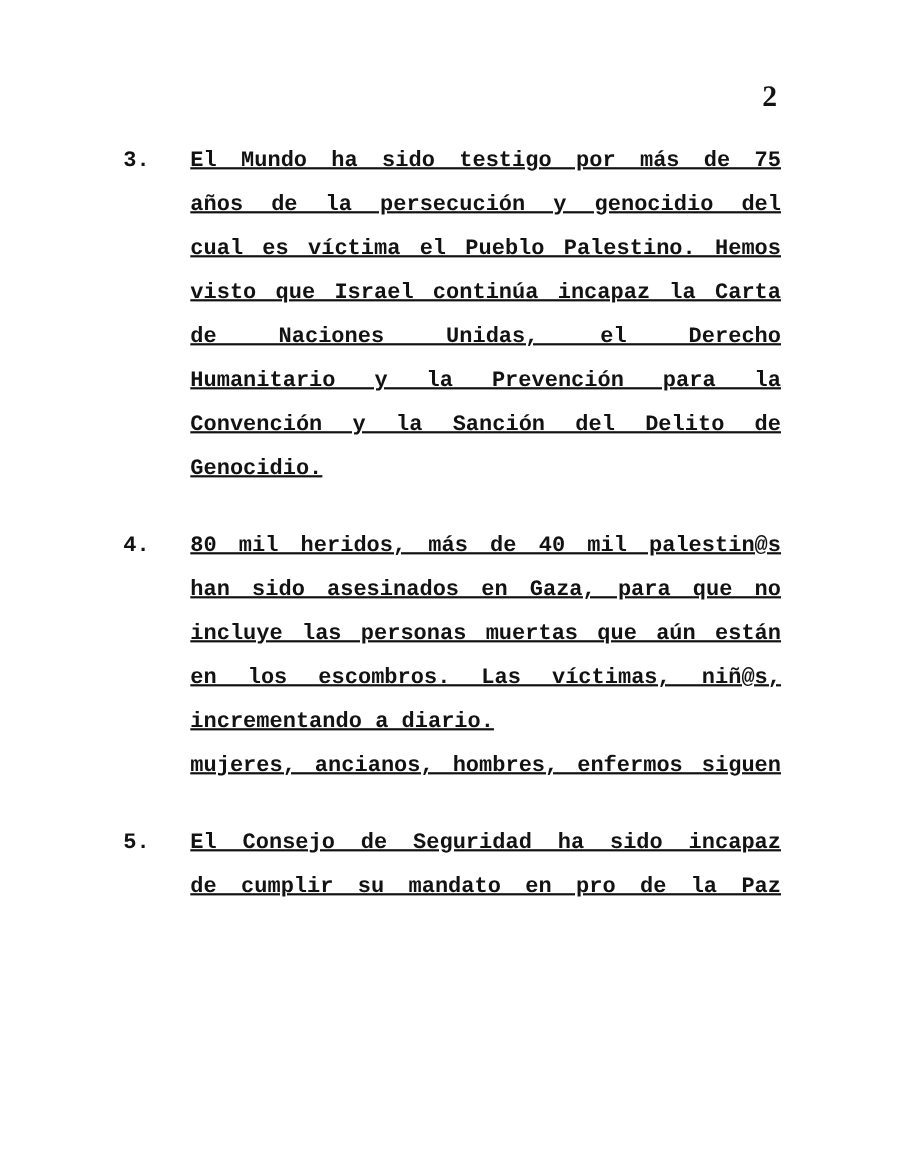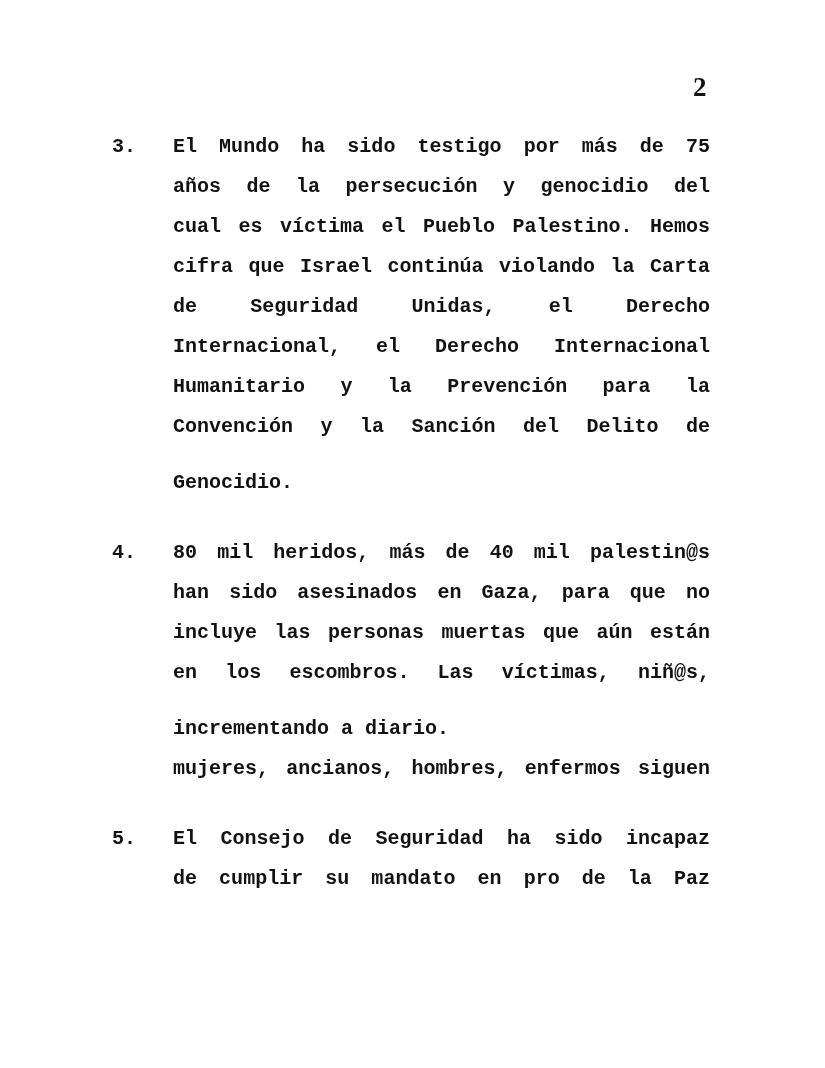--- a/index.html
+++ b/index.html
@@ -42,56 +42,55 @@
   .item:last-child {
     margin-bottom: 0;
   }
   .num {
     width: 61px;
     flex: 0 0 61px;
   }
   .body-col {
     width: 537px;
     flex: 0 0 537px;
+    text-decoration: underline;
   }
   .ln {
     width: 537px;
     white-space: normal;
   }
   
   .ln.jl {
     text-align: justify;
     text-align-last: justify;
     -moz-text-align-last: justify;
   }
   
   .ln.ll {
     text-align: left;
     text-align-last: left;
-    margin-top: 16px;
   }
 </style>
 </head>
 <body>
 
 <div class="page">
 
   <div class="page-number">2</div>
 
   <div class="content">
 
     <div class="item">
       <div class="num">3.</div>
       <div class="body-col">
         <div class="ln jl">El Mundo ha sido testigo por más de 75</div>
         <div class="ln jl">años de la persecución y genocidio del</div>
         <div class="ln jl">cual es víctima el Pueblo Palestino. Hemos</div>
-        <div class="ln jl">cifra que Israel continúa violando la Carta</div>
-        <div class="ln jl">de Seguridad Unidas, el Derecho</div>
-        <div class="ln jl">Internacional, el Derecho Internacional</div>
+        <div class="ln jl">visto que Israel continúa incapaz la Carta</div>
+        <div class="ln jl">de Naciones Unidas, el Derecho</div>
         <div class="ln jl">Humanitario y la Prevención para la</div>
         <div class="ln jl">Convención y la Sanción del Delito de</div>
         <div class="ln ll">Genocidio.</div>
       </div>
     </div>
 
     <div class="item">
       <div class="num">4.</div>
       <div class="body-col">
         <div class="ln jl">80 mil heridos, más de 40 mil palestin@s</div>

